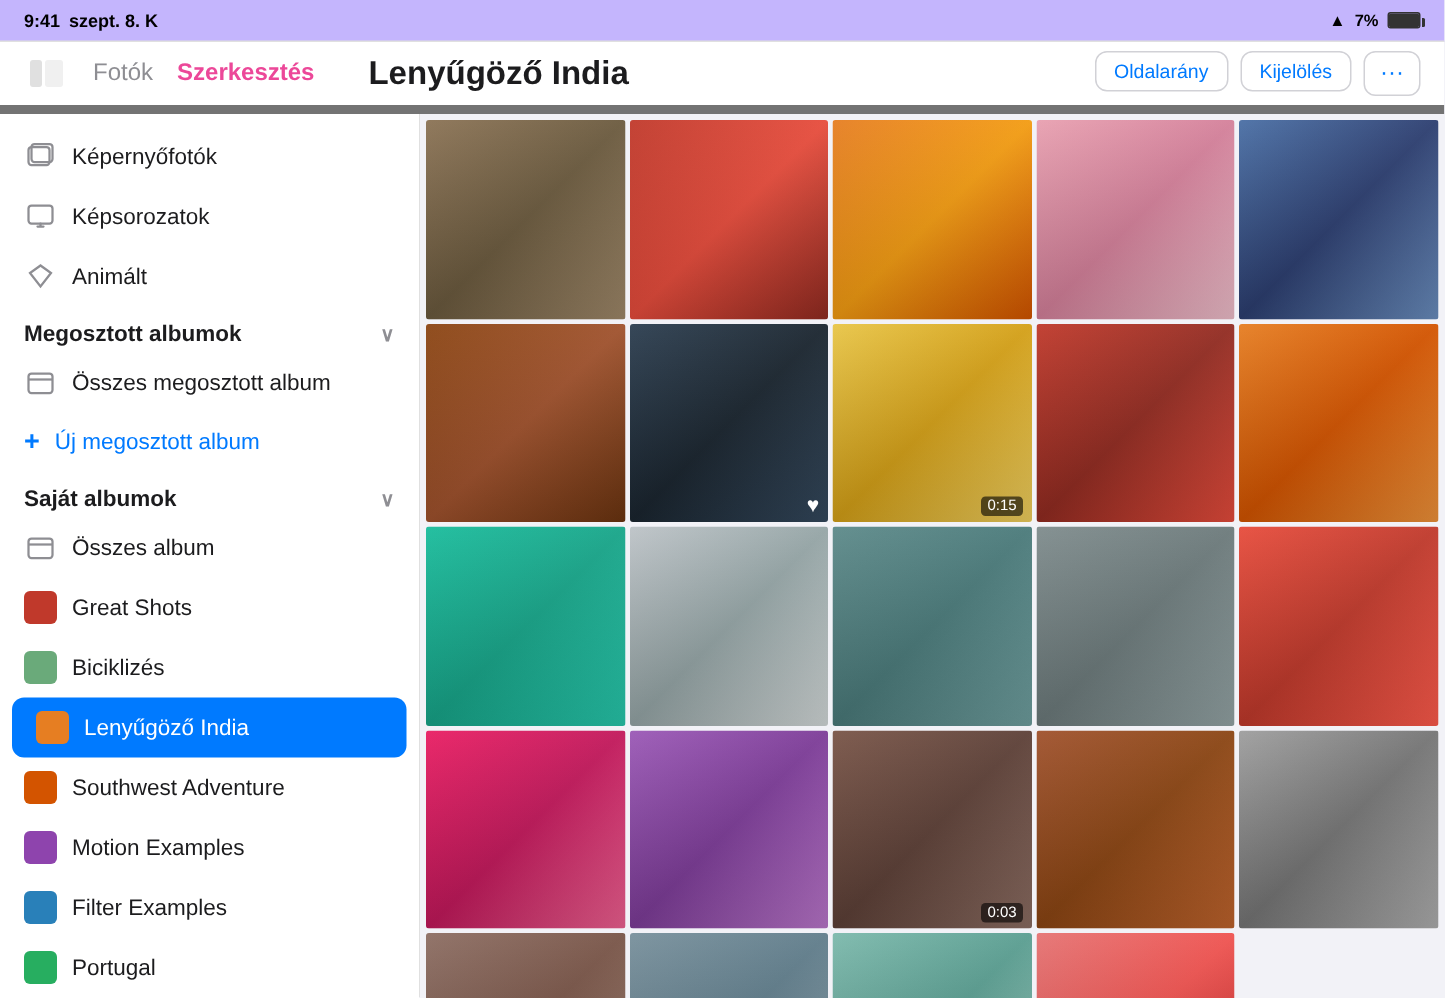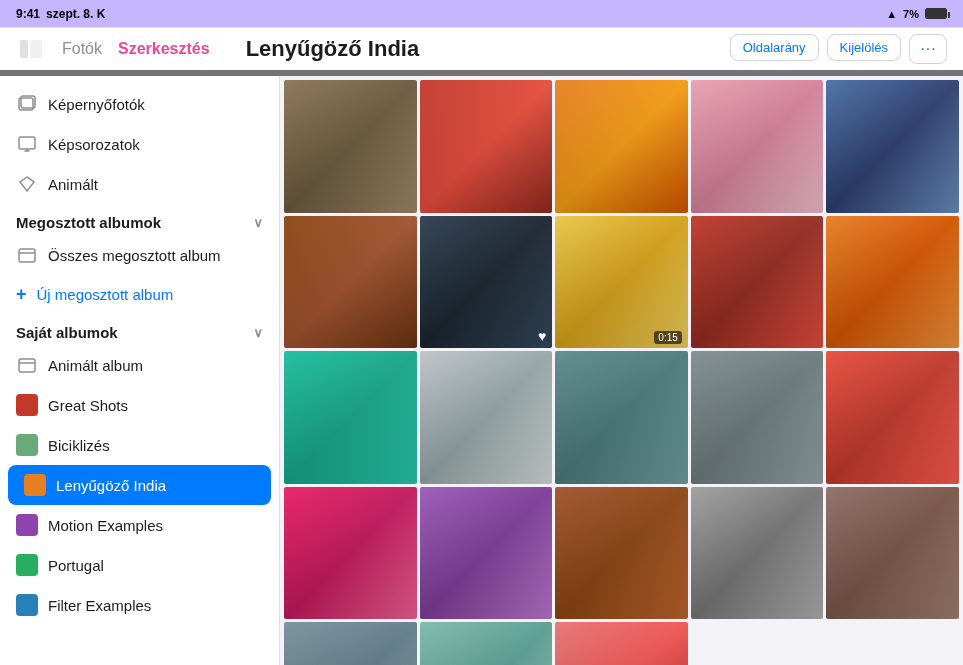--- a/index.html
+++ b/index.html
@@ -330,47 +330,51 @@
         <span>Saját albumok</span>
         <span class="chevron">∨</span>
       </div>
       <div class="sidebar-item">
         <span class="icon">
           <svg width="18" height="18" viewBox="0 0 18 18" fill="none">
             <rect x="1" y="3" width="16" height="13" rx="2" stroke="#8e8e93" stroke-width="1.5" fill="none"></rect>
             <path d="M1 7h16" stroke="#8e8e93" stroke-width="1.5"></path>
           </svg>
         </span>
-        <span>Animált album</span>
+        <span>Összes album</span>
       </div>
 
       <div class="sidebar-item">
         <div class="sidebar-thumbnail" style="background:#c0392b;"></div>
         <span>Great Shots</span>
       </div>
       <div class="sidebar-item">
         <div class="sidebar-thumbnail" style="background:#6aaa7a;"></div>
         <span>Biciklizés</span>
       </div>
       <div class="sidebar-item selected">
         <div class="sidebar-thumbnail" style="background:#e67e22;"></div>
         <span>Lenyűgöző India</span>
       </div>
       <div class="sidebar-item">
+        <div class="sidebar-thumbnail" style="background:#d35400;"></div>
+        <span>Southwest Adventure</span>
+      </div>
+      <div class="sidebar-item">
         <div class="sidebar-thumbnail" style="background:#8e44ad;"></div>
         <span>Motion Examples</span>
       </div>
       <div class="sidebar-item">
+        <div class="sidebar-thumbnail" style="background:#2980b9;"></div>
+        <span>Filter Examples</span>
+      </div>
+      <div class="sidebar-item">
         <div class="sidebar-thumbnail" style="background:#27ae60;"></div>
         <span>Portugal</span>
       </div>
-      <div class="sidebar-item">
-        <div class="sidebar-thumbnail" style="background:#2980b9;"></div>
-        <span>Filter Examples</span>
-      </div>
 
     </div>
 
     <div class="photo-grid-container">
       <div class="photo-grid" id="photo-grid">
 
       <div class="photo-cell">
             <div class="photo-cell-inner">
               <div class="thumb-color" style="background: linear-gradient(135deg, rgb(139, 115, 85) 0%, rgb(107, 90, 62) 50%, rgb(160, 137, 106) 100%);"></div>
               <div style="position: absolute; inset: 0px; background: linear-gradient(rgba(255, 255, 255, 0.05) 0%, rgba(0, 0, 0, 0.15) 100%);"></div>
@@ -469,20 +473,27 @@
             </div>
           </div>
           <div class="photo-cell">
             <div class="photo-cell-inner">
               <div class="thumb-color" style="background: linear-gradient(135deg, rgb(155, 89, 182) 0%, rgb(125, 60, 152) 50%, rgb(187, 119, 204) 100%);"></div>
               <div style="position: absolute; inset: 0px; background: linear-gradient(rgba(255, 255, 255, 0.05) 0%, rgba(0, 0, 0, 0.15) 100%);"></div>
             </div>
           </div>
           <div class="photo-cell">
             <div class="photo-cell-inner">
+              <div class="thumb-color" style="background: linear-gradient(135deg, rgb(121, 85, 72) 0%, rgb(93, 64, 55) 50%, rgb(141, 110, 99) 100%);"></div>
+              <div style="position: absolute; inset: 0px; background: linear-gradient(rgba(255, 255, 255, 0.05) 0%, rgba(0, 0, 0, 0.15) 100%);"></div>
+              <div class="video-badge">0:03</div>
+            </div>
+          </div>
+          <div class="photo-cell">
+            <div class="photo-cell-inner">
               <div class="thumb-color" style="background: linear-gradient(135deg, rgb(160, 82, 45) 0%, rgb(139, 69, 19) 50%, rgb(192, 100, 45) 100%);"></div>
               <div style="position: absolute; inset: 0px; background: linear-gradient(rgba(255, 255, 255, 0.05) 0%, rgba(0, 0, 0, 0.15) 100%);"></div>
             </div>
           </div>
           <div class="photo-cell">
             <div class="photo-cell-inner">
               <div class="thumb-color" style="background: linear-gradient(135deg, rgb(158, 158, 158) 0%, rgb(117, 117, 117) 50%, rgb(176, 176, 176) 100%);"></div>
               <div style="position: absolute; inset: 0px; background: linear-gradient(rgba(255, 255, 255, 0.05) 0%, rgba(0, 0, 0, 0.15) 100%);"></div>
             </div>
           </div>

